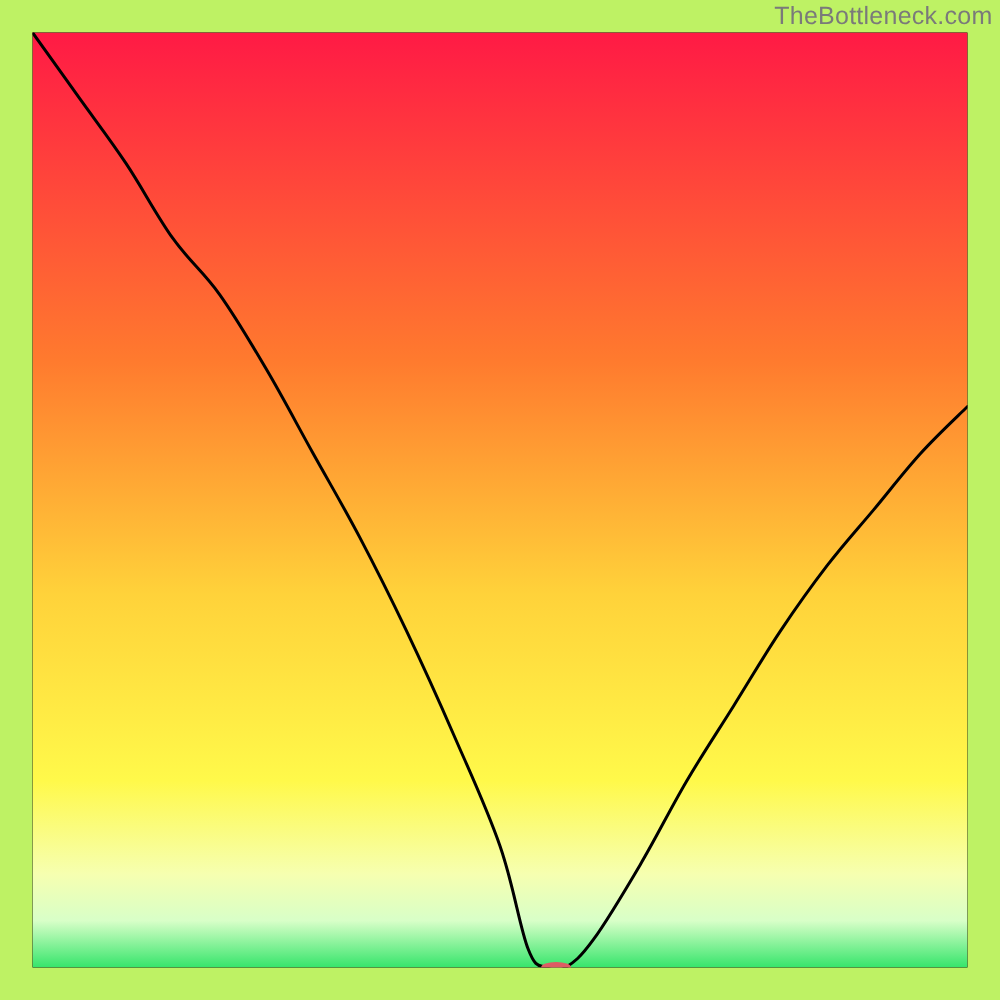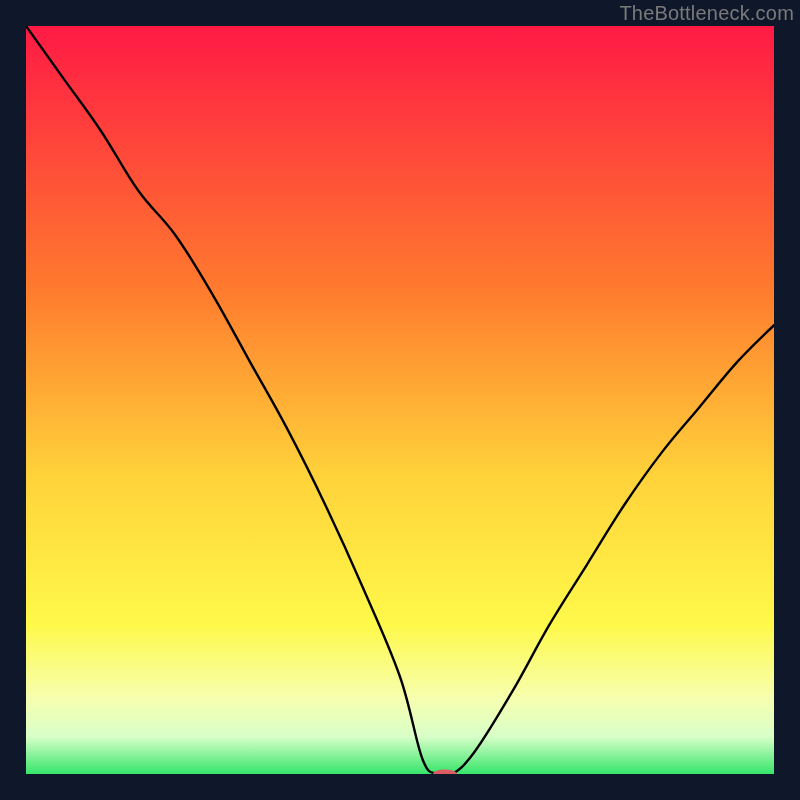--- a/index.html
+++ b/index.html
@@ -7,21 +7,21 @@
     padding: 0;
     width: 800px;
     height: 800px;
     background: #000;
     font-family: Arial, Helvetica, sans-serif;
   }
   .frame {
     position: relative;
     width: 800px;
     height: 800px;
-    background: #0f172a;
+    background: #bef264;
   }
   .watermark {
     position: absolute;
     top: 2px;
     right: 6px;
     color: #7a7a7a;
     font-size: 20px;
     font-weight: 500;
     letter-spacing: 0.2px;
     z-index: 10;

